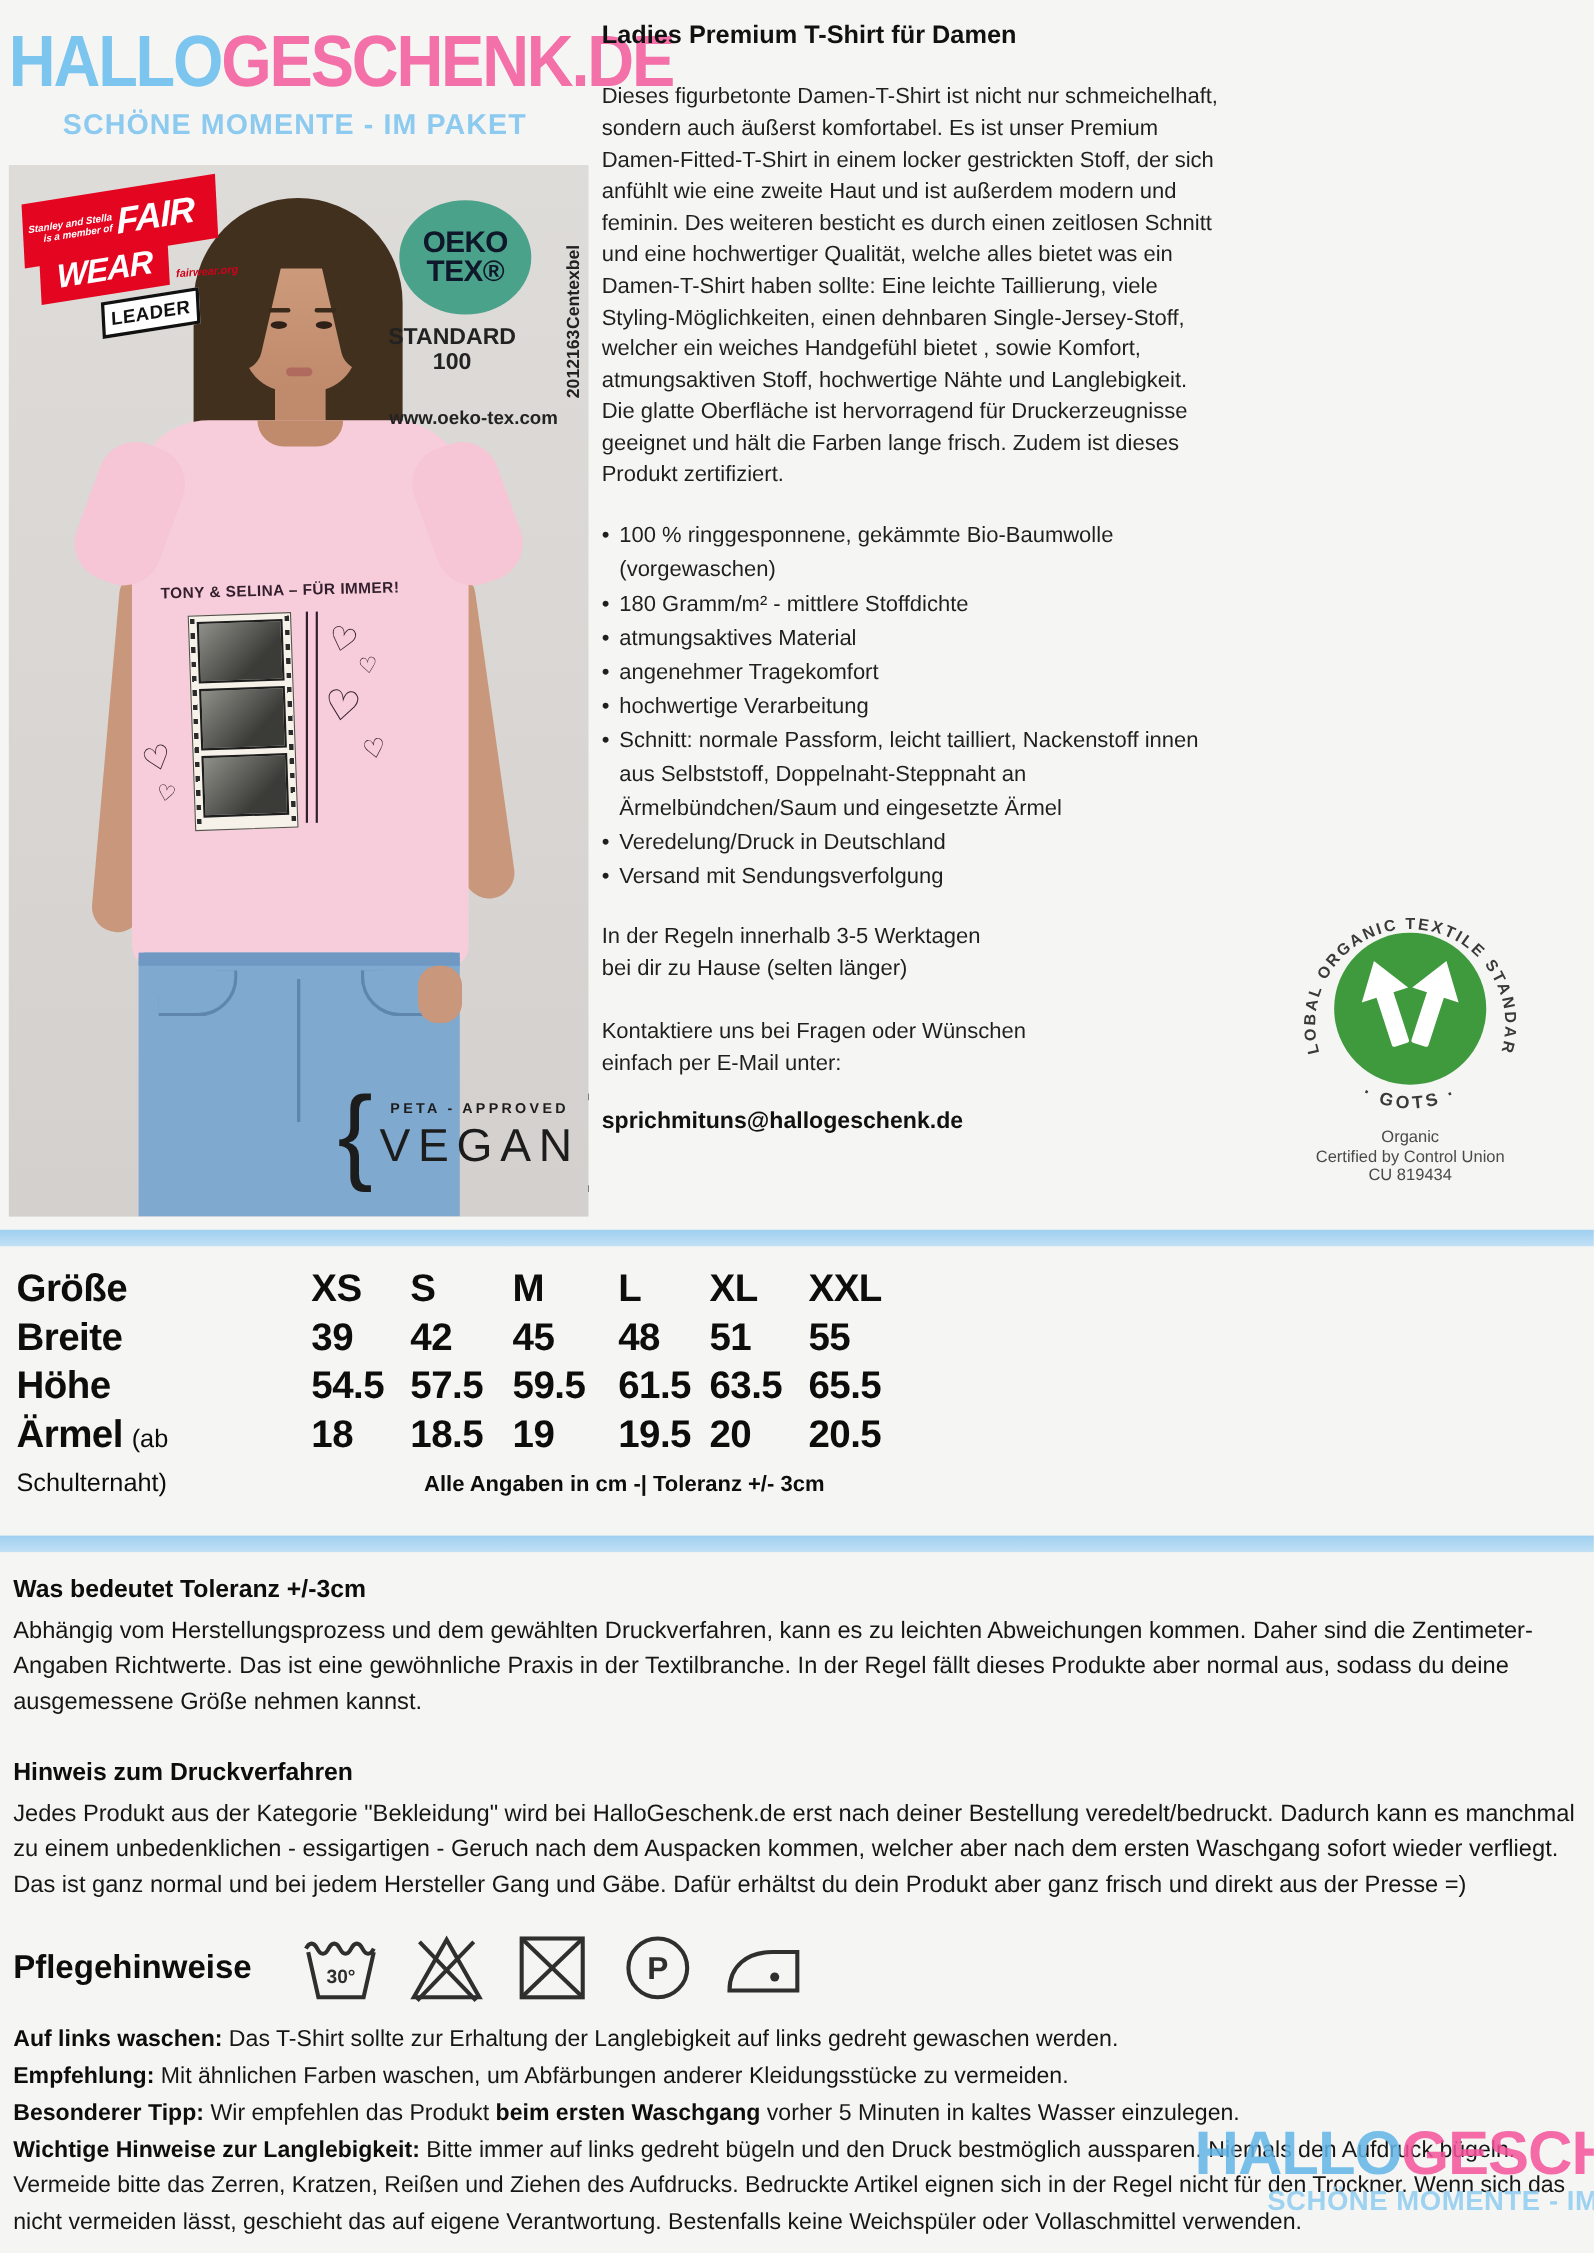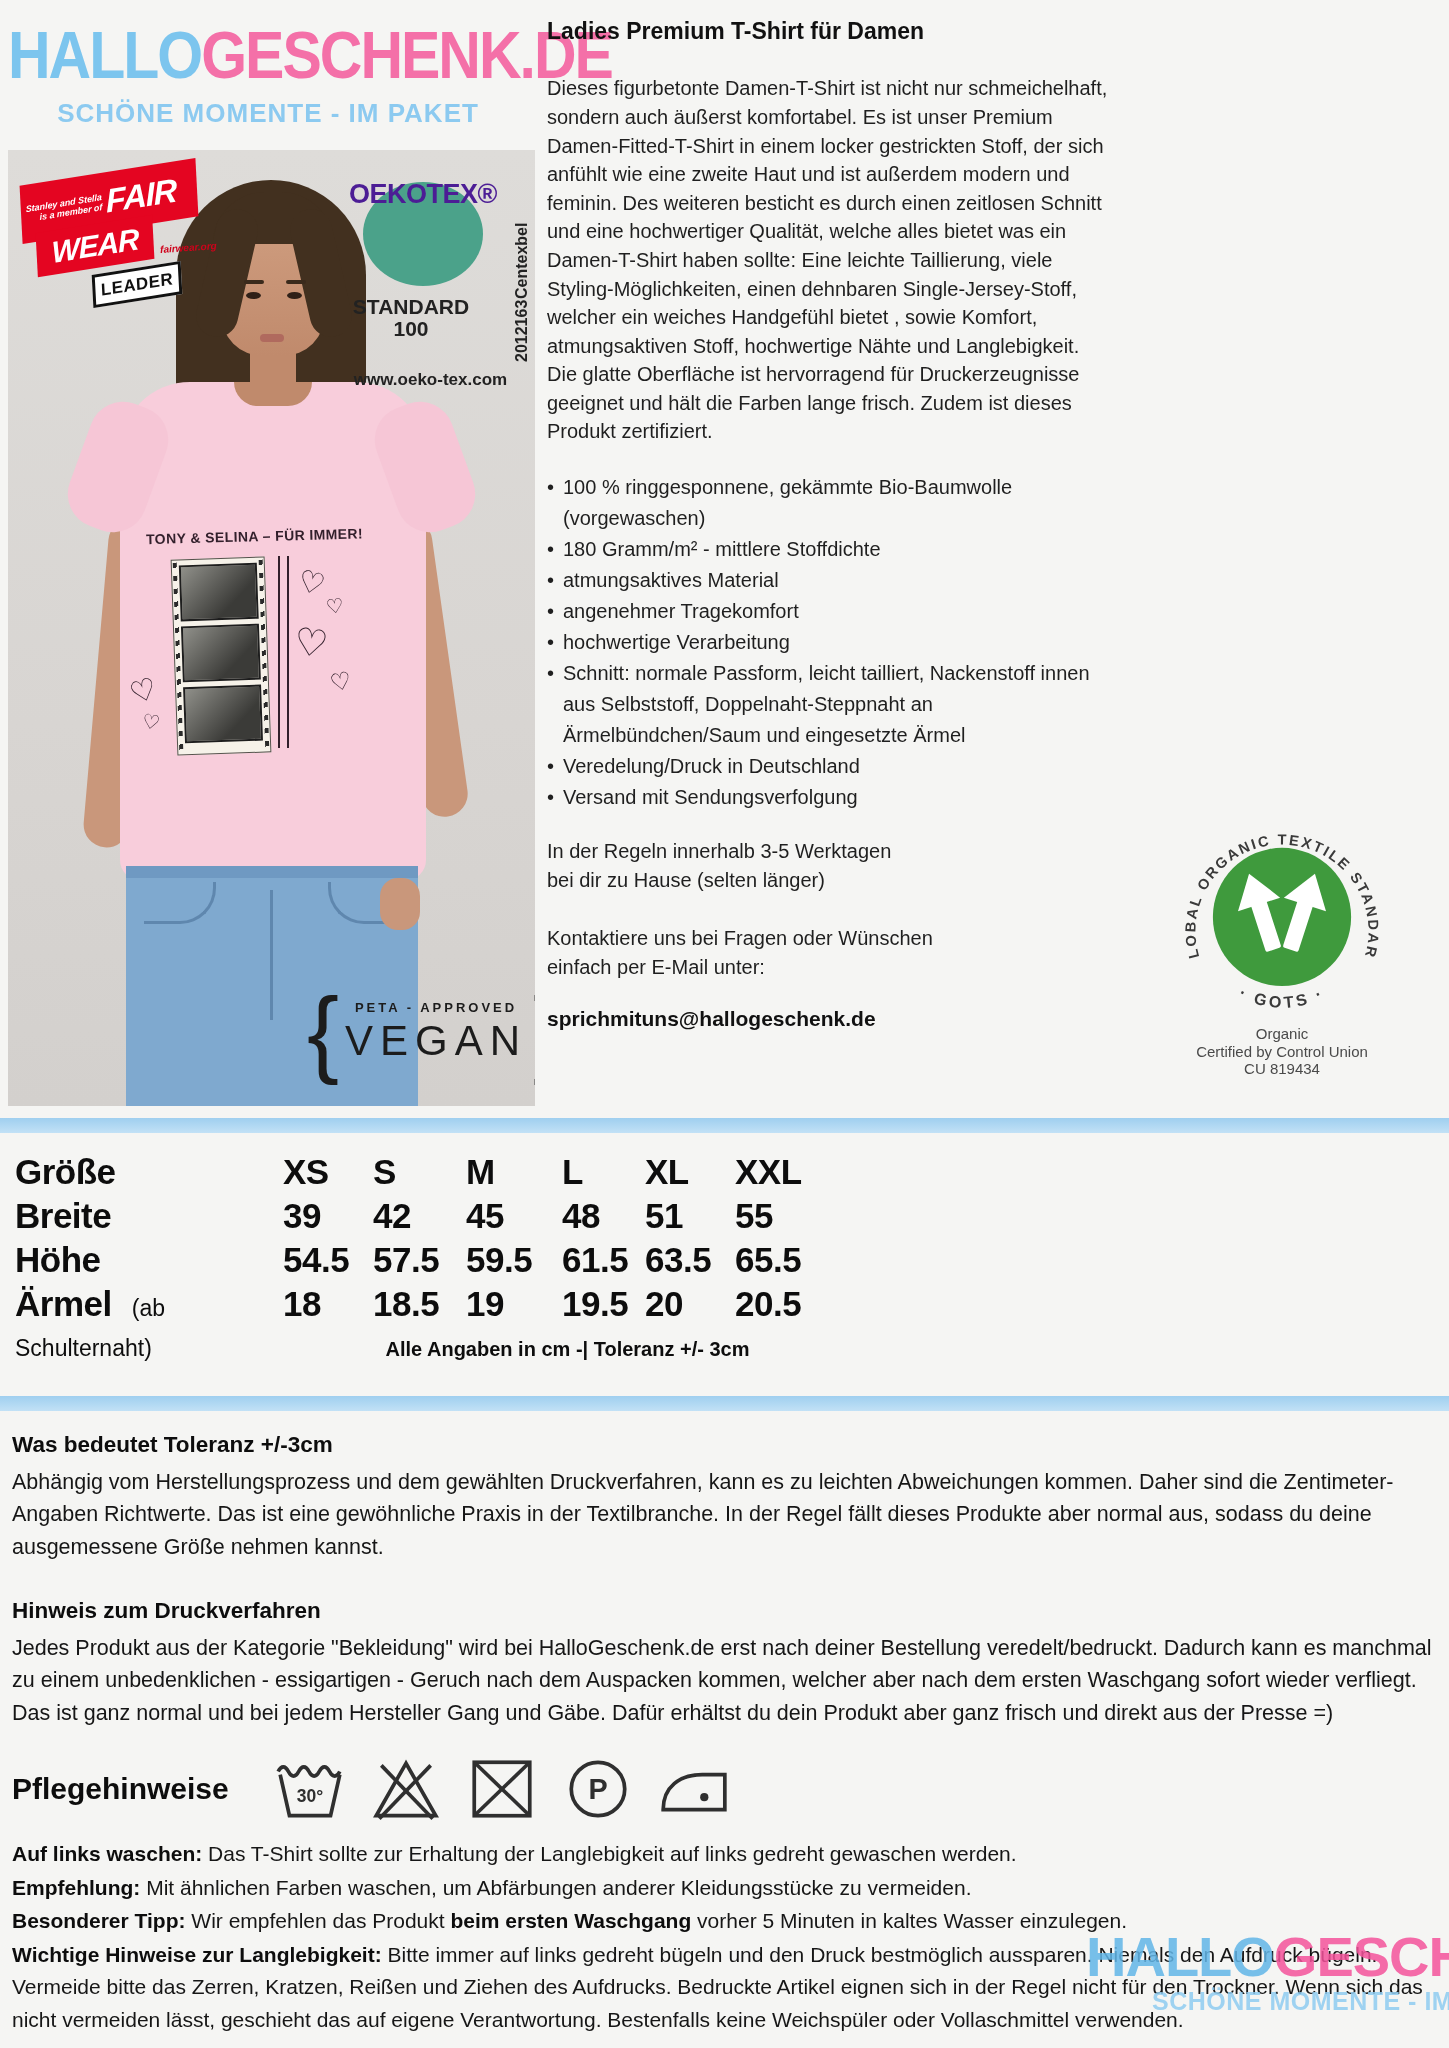--- a/index.html
+++ b/index.html
@@ -60,21 +60,21 @@
   .fairwear { position:absolute; left:12px; top:10px; width:195px; height:150px; z-index:4; }
   .fw-band1 { position:absolute; left:0; top:12px; width:178px; height:58px; background:#e40521; transform:rotate(-9deg) skewX(-6deg); display:flex; align-items:center; }
   .fw-member { width:86px; text-align:right; color:#fff; font-style:italic; font-weight:700; font-size:9px; line-height:1.15; padding-right:4px; }
   .fw-fair { color:#fff; font-style:italic; font-weight:900; font-size:33px; letter-spacing:-1px; }
   .fw-band2 { position:absolute; left:16px; top:64px; width:118px; height:44px; background:#e40521; transform:rotate(-9deg) skewX(-6deg); display:flex; align-items:center; justify-content:center; color:#fff; font-style:italic; font-weight:900; font-size:30px; letter-spacing:-1px; }
   .fw-org { position:absolute; left:140px; top:82px; font-size:10px; font-style:italic; font-weight:700; color:#d0021b; transform:rotate(-4deg); }
   .fw-leader { position:absolute; left:72px; top:108px; width:90px; height:33px; background:#fff; border:3px solid #111; transform:rotate(-9deg) skewX(-6deg); display:flex; align-items:center; justify-content:center; font-size:17px; font-weight:800; color:#111; letter-spacing:.5px; }
 
   
   .oeko { position:absolute; left:325px; top:30px; width:200px; height:215px; z-index:4; }
-  .oeko-circle { position:absolute; left:30px; top:2px; width:120px; height:104px; background:#4ba28a; border-radius:50%; display:flex; flex-direction:row; align-items:flex-start; justify-content:center; color:#4c1d95; font-weight:800; font-size:27px; line-height:.95; letter-spacing:-.5px; }
+  .oeko-circle { position:absolute; left:30px; top:2px; width:120px; height:104px; background:#4ba28a; border-radius:50%; display:flex; flex-direction:column; align-items:center; justify-content:center; color:#0f172a; font-weight:800; font-size:27px; line-height:.95; letter-spacing:-.5px; }
   .oeko-standard { position:absolute; left:2px; top:116px; width:152px; text-align:center; font-size:21px; font-weight:800; color:#222; line-height:1.05; }
   .oeko-cert { position:absolute; right:2px; top:22px; height:160px; display:flex; gap:1px; writing-mode:vertical-rl; transform:rotate(180deg); font-size:16px; font-weight:700; color:#222; }
   .oeko-url { position:absolute; left:0; top:190px; width:195px; text-align:center; font-size:17px; font-weight:700; color:#222; }
 
   
   .vegan { position:absolute; left:328px; top:822px; width:200px; height:120px; display:flex; align-items:center; justify-content:center; gap:6px; z-index:4; color:#1c1c1c; }
   .vg-brace { font-size:96px; font-weight:300; line-height:.9; }
   .vg-mid { text-align:center; }
   .vg-approved { font-size:13px; font-weight:700; letter-spacing:3px; white-space:nowrap; }
   .vg-word { font-size:42px; font-weight:500; letter-spacing:7px; margin-top:2px; }
@@ -95,21 +95,21 @@
   .gots svg { display:block; margin:0 auto; }
   .gots-caption { margin-top:0px; font-size:15px; color:#4a4a4a; line-height:1.18; }
 
   
   .bluebar { position:absolute; left:0; width:1449px; height:15px; background:linear-gradient(180deg,#9fcfef,#c2e1f6); }
   .bar1 { top:1118px; } .bar2 { top:1396px; }
 
   
   .size-section { position:absolute; left:15px; top:1152px; width:1105px; }
   .strow { display:grid; grid-template-columns:268px 90px 93px 96px 83px 90px 110px; align-items:baseline; height:44px; font-size:35px; font-weight:800; letter-spacing:-.5px; color:#0d0d0d; }
-  .stnote { font-size:23px; font-weight:400; letter-spacing:0; margin-left:20px;text-align:center; }
+  .stnote { font-size:23px; font-weight:400; letter-spacing:0; margin-left:8px;text-align:center; }
   .stcaption { margin-top:10px; width:100%; text-align:center; font-size:20px; font-weight:700; color:#0d0d0d; }
 
   
   .sec { position:absolute; left:12px; width:1428px; color:#161616; }
   .sec h4 { font-size:22.5px; font-weight:800; margin-bottom:8px; color:#0d0d0d; }
   .sec p { font-size:21.5px; line-height:1.5; }
   .sec-tolerance { top:1432px; }
   .sec-print { top:1598px; }
   .pflege-row { position:absolute; left:12px; top:1752px; display:flex; align-items:center; gap:22px; }
   .pflege-row h3 { font-size:30px; font-weight:800; color:#0d0d0d; margin-right:22px; }

